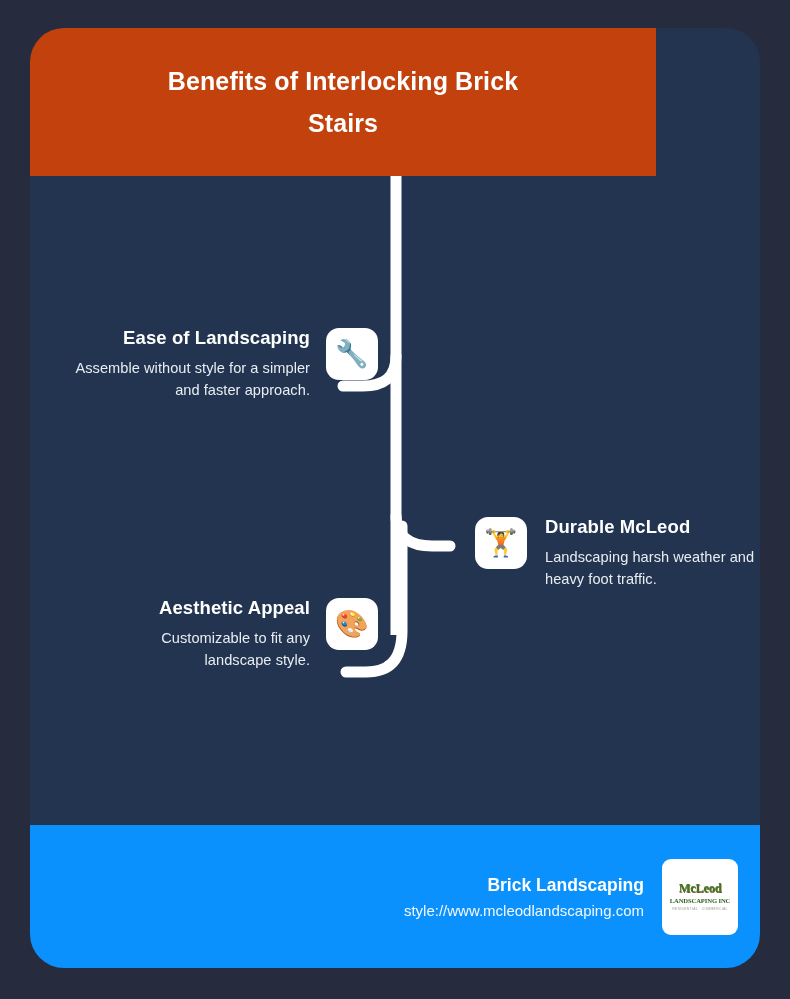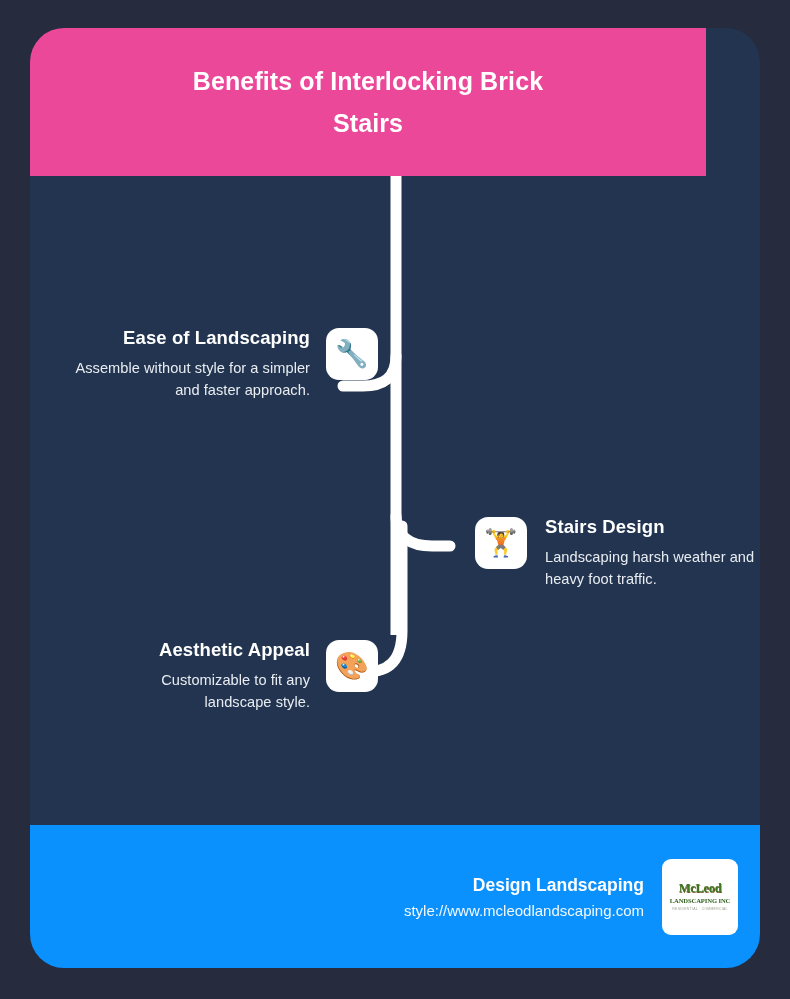--- a/index.html
+++ b/index.html
@@ -23,23 +23,23 @@
     background: #22344f;
     border-radius: 34px;
     overflow: hidden;
   }
 
   
   #header-band {
     position: absolute;
     left: 0;
     top: 0;
-    width: 676px;
+    width: 626px;
     height: 148px;
-    background: #ec4899;
+    background: #c2410c;
     display: flex;
     align-items: center;
     justify-content: center;
   }
   #header-title {
     width: 420px;
     text-align: center;
     color: #ffffff;
     font-size: 25px;
     font-weight: bold;
@@ -61,21 +61,21 @@
     position: absolute;
     display: flex;
     align-items: flex-start;
   }
   .feature-row.right-text {
     flex-direction: row;
   }
 
   #row-ease      { left: 18px;  top: 298px; width: 330px; }
   #row-durable   { left: 445px; top: 487px; width: 310px; }
-  #row-aesthetic { left: 70px;  top: 610px; width: 278px; }
+  #row-aesthetic { left: 70px;  top: 568px; width: 278px; }
 
   .feature-text {
     flex: 1 1 auto;
   }
   .text-right-align { text-align: right; padding-right: 16px; }
   .text-left-align  { text-align: left;  padding-left: 18px; }
 
   .feature-title {
     color: #ffffff;
     font-size: 18.5px;
@@ -202,38 +202,38 @@
     <div class="icon-tile">
       <span>🔧</span>
     </div>
   </div>
 
   <div class="feature-row right-text" id="row-durable">
     <div class="icon-tile">
       <span>🏋️</span>
     </div>
     <div class="feature-text text-left-align">
-      <p class="feature-title">Stairs Design</p>
+      <p class="feature-title">Durable McLeod</p>
       <p class="feature-desc">Landscaping harsh weather and heavy foot traffic.</p>
     </div>
   </div>
 
   <div class="feature-row" id="row-aesthetic">
     <div class="feature-text text-right-align">
       <p class="feature-title">Aesthetic Appeal</p>
       <p class="feature-desc">Customizable to fit any landscape style.</p>
     </div>
     <div class="icon-tile">
       <span>🎨</span>
     </div>
   </div>
 
   <div id="footer-band">
     <div id="footer-text">
-      <p id="footer-brand">Design Landscaping</p>
+      <p id="footer-brand">Brick Landscaping</p>
       <p id="footer-url">style://www.mcleodlandscaping.com</p>
     </div>
     <div id="footer-logo-tile">
       <span id="logo-word">McLeod</span>
       <span id="logo-sub">LANDSCAPING INC</span>
       <span id="logo-tag">RESIDENTIAL  ·  COMMERCIAL</span>
     </div>
   </div>
 
 </div>

